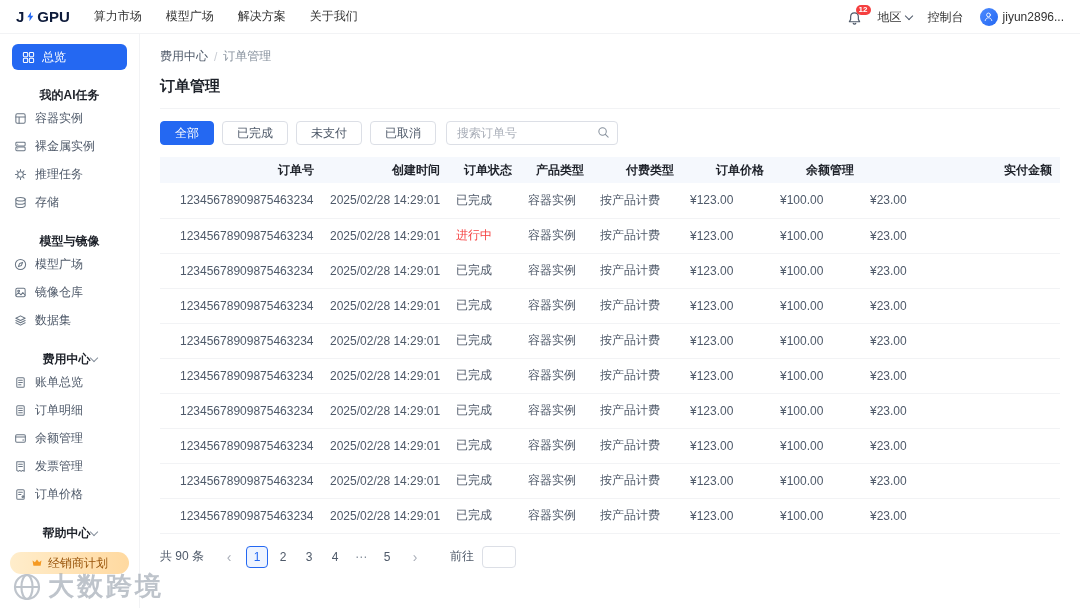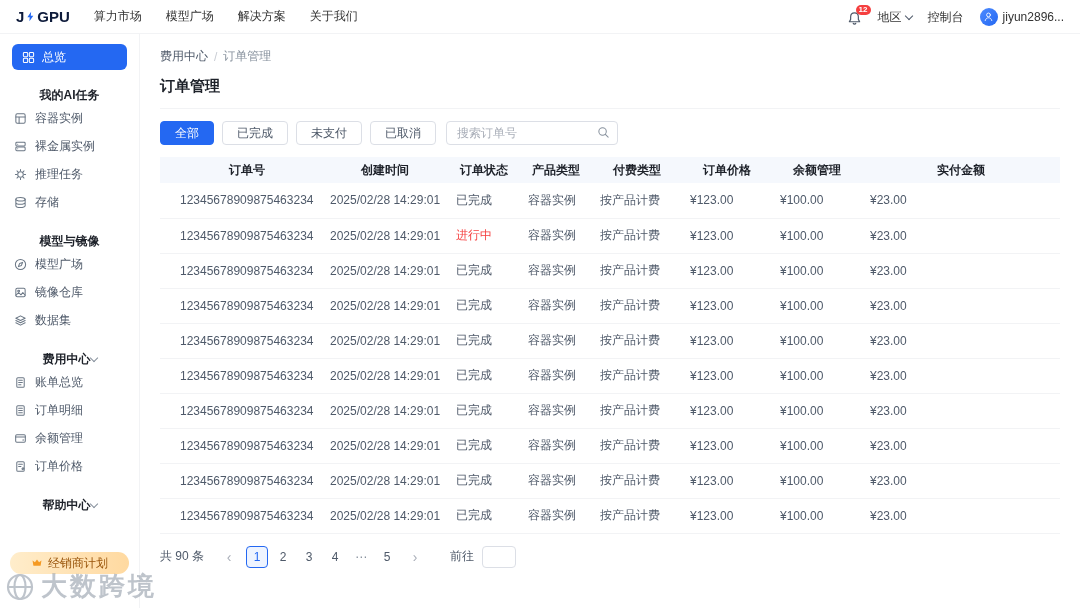--- a/index.html
+++ b/index.html
@@ -38,33 +38,33 @@
 .page-title{font-size:15px;font-weight:700;color:#1d2129;margin-top:12px;padding-bottom:12px;border-bottom:1px solid #f2f3f5}
 .toolbar{display:flex;align-items:flex-end;margin-top:12px}
 .tabs{display:flex;gap:8px}
 .tab{height:24px;padding:0 14px;font-size:12px;border:1px solid #dcdfe6;border-radius:4px;background:#fff;color:#4e5969;cursor:pointer;font-family:inherit}
 .tab.active{background:#2468f2;border-color:#2468f2;color:#fff}
 .search{position:relative;margin-left:10px}
 .search input{width:172px;height:24px;border:1px solid #dcdfe6;border-radius:4px;padding:0 30px 0 10px;font-size:12px;color:#1d2129;outline:none;font-family:inherit}
 .search input::placeholder{color:#a9aeb8}
 .search-ic{position:absolute;right:8px;top:5px;color:#86909c;display:flex}
 table.orders{width:100%;border-collapse:collapse;table-layout:fixed;margin-top:12px}
-.orders th{background:#f5f8fd;height:26px;font-size:12px;color:#1d2129;font-weight:700;text-align:center;padding:0 8px;white-space:nowrap}
+.orders th{background:#f5f8fd;height:26px;font-size:12px;color:#1d2129;font-weight:700;text-align:right;padding:0 8px;white-space:nowrap}
 .orders td{height:35px;font-size:12px;color:#4e5969;border-bottom:1px solid #f2f3f5;padding:0 8px;white-space:nowrap;overflow:hidden}
 .orders th:first-child,.orders td:first-child{padding-left:20px}
 .pagination{display:flex;align-items:center;margin-top:12px;font-size:12px;color:#4e5969;gap:6px}
 .total{margin-right:8px}
 .pages{display:flex;gap:4px}
 .page{min-width:22px;height:22px;display:flex;align-items:center;justify-content:center;border-radius:4px;cursor:pointer;padding:0 3px}
 .page.nav{color:#a9aeb8;font-size:14px}
 .page.active{border:1px solid #2468f2;color:#2468f2;background:#eef4ff;cursor:default}
 .page.dots{cursor:default;color:#86909c}
 .goto-label{margin-left:18px}
 .goto-input{width:34px;height:22px;border:1px solid #dcdfe6;border-radius:4px;margin-left:2px;font-size:12px;text-align:center;outline:none;font-family:inherit}
-.watermark{position:absolute;left:5px;bottom:4px;display:flex;align-items:center;gap:6px;opacity:.5;color:#7f8a99;pointer-events:none;z-index:10}
+.watermark{position:absolute;left:12px;bottom:4px;display:flex;align-items:center;gap:6px;opacity:.5;color:#7f8a99;pointer-events:none;z-index:10}
 .watermark .ic{width:30px;height:30px;stroke-width:1}
 .wm-text{font-size:26px;font-weight:700;letter-spacing:3px}
 </style>
 </head>
 <body>
 
 <div class="app">
   <header class="topbar">
     <div class="logo">
       <span>J</span>
@@ -199,20 +199,27 @@
             </div>
             <div class="side-item">
               <svg class="ic" viewBox="0 0 14 14" xmlns="http://www.w3.org/2000/svg">
                 <rect x="1.8" y="3" width="10.4" height="8" rx="1.2"></rect>
                 <path d="M1.8 5.5h10.4M9.5 8.5h1"></path>
               </svg>
               <span>余额管理</span>
             </div>
             <div class="side-item">
               <svg class="ic" viewBox="0 0 14 14" xmlns="http://www.w3.org/2000/svg">
+                <path d="M3 1.8h8v10.4l-1.6-1-1.6 1-1.6-1-1.6 1-1.6-1z"></path>
+                <path d="M5 4.5h4M5 7h4"></path>
+              </svg>
+              <span>发票管理</span>
+            </div>
+            <div class="side-item">
+              <svg class="ic" viewBox="0 0 14 14" xmlns="http://www.w3.org/2000/svg">
                 <rect x="3" y="1.8" width="8" height="10.4" rx="1.2"></rect>
                 <path d="M5 4.5h4M5 7h2.5M8.5 9.5l1.2-1.2 1 1-1.2 1.2z"></path>
               </svg>
               <span>订单价格</span>
             </div>
           </div>
           <div class="side-section">
             <div class="side-title">
               <span>帮助中心</span>
               <span class="chev"></span>

